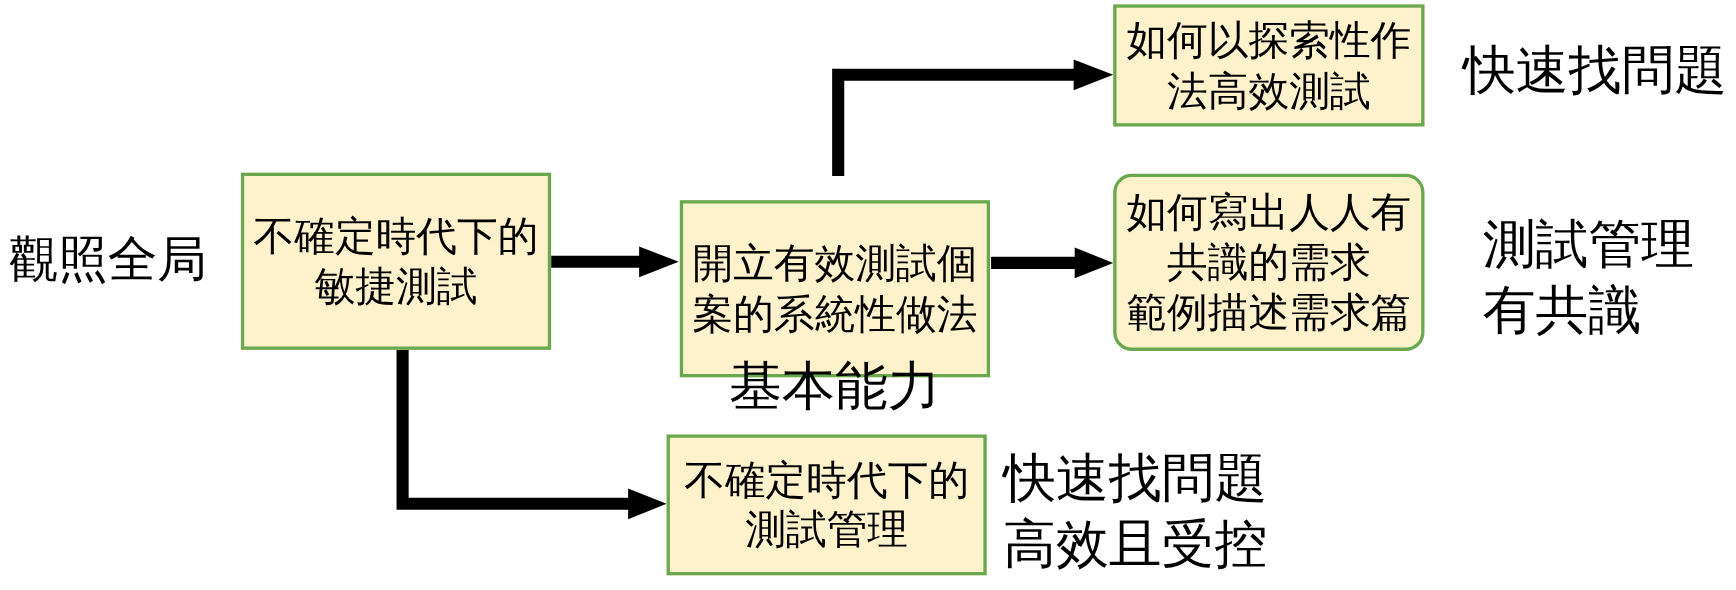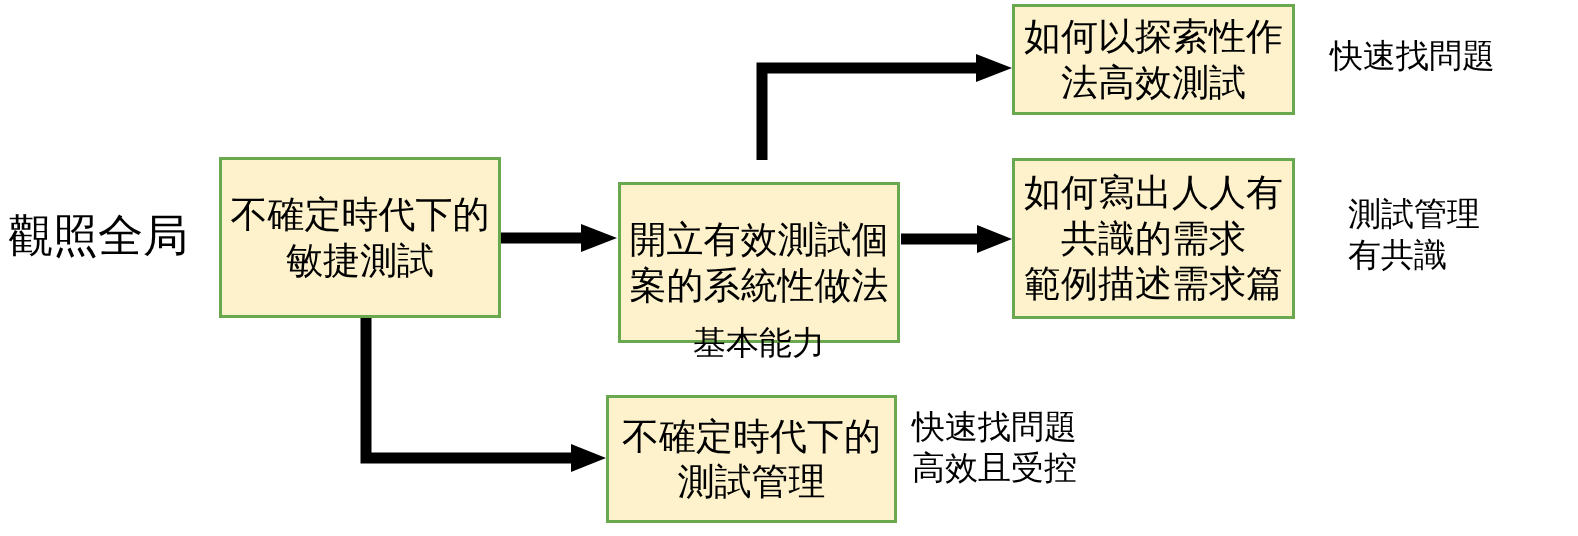--- a/index.html
+++ b/index.html
@@ -37,28 +37,28 @@
     justify-content: center;
     text-align: center;
     white-space: pre-line;
     font-size: 37px;
     line-height: 1.23;
     color: var(--text);
   }
   .lbl {
     position: absolute;
     white-space: pre-line;
-    font-size: 33px;
+    font-size: 48px;
     line-height: 1.25;
     color: var(--text);
   }
   .node-agile        { left: 219px;  top: 157px; width: 282px; height: 161px; }
   .node-systematic   { left: 618px;  top: 158px; width: 282px; height: 161px; margin-top: 24px; }
   .node-exploratory  { left: 1012px; top: 4px;   width: 283px; height: 111px; }
-  .node-requirements { left: 1012px; top: 158px; width: 283px; height: 161px; }
+  .node-requirements { left: 1012px; top: 158px; width: 283px; height: 161px; border-radius: 17px; }
   .node-testmgmt     { left: 606px;  top: 395px; width: 291px; height: 128px; }
 
   .lbl-overview      { left: 8px;    top: 208px; font-size: 45px; }
   .lbl-basic         { left: 618px;  top: 322px; width: 282px; text-align: center; }
   .lbl-findproblems  { left: 1330px; top: 35px; }
   .lbl-consensus     { left: 1348px; top: 193px; }
   .lbl-controlled    { left: 912px;  top: 406px; }
 </style>
 </head>
 <body>

